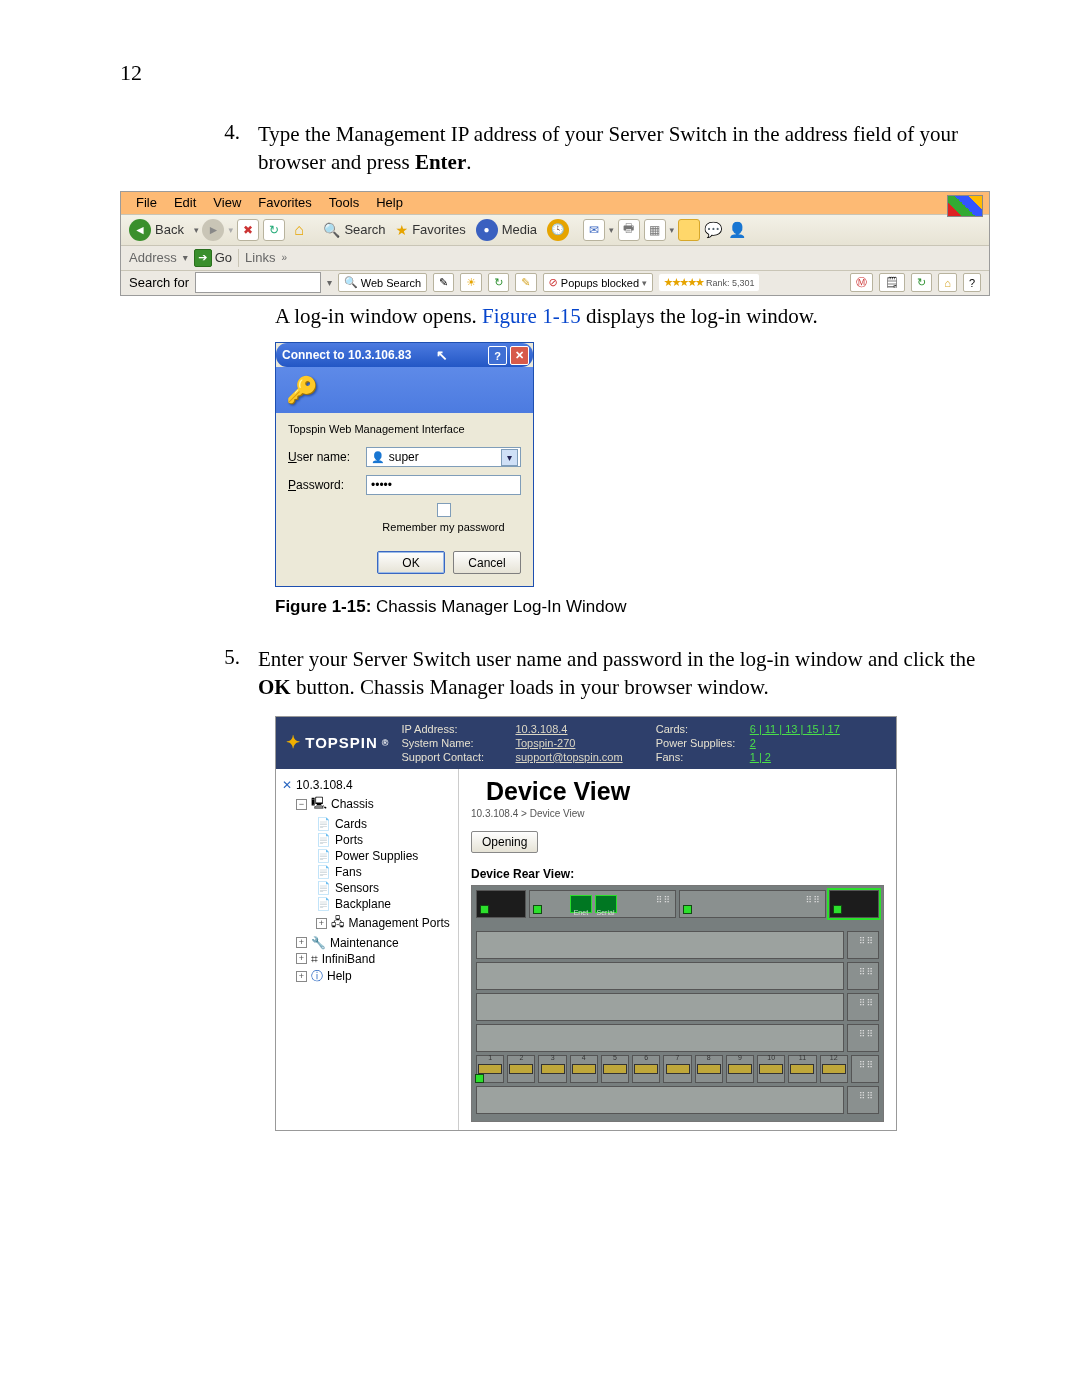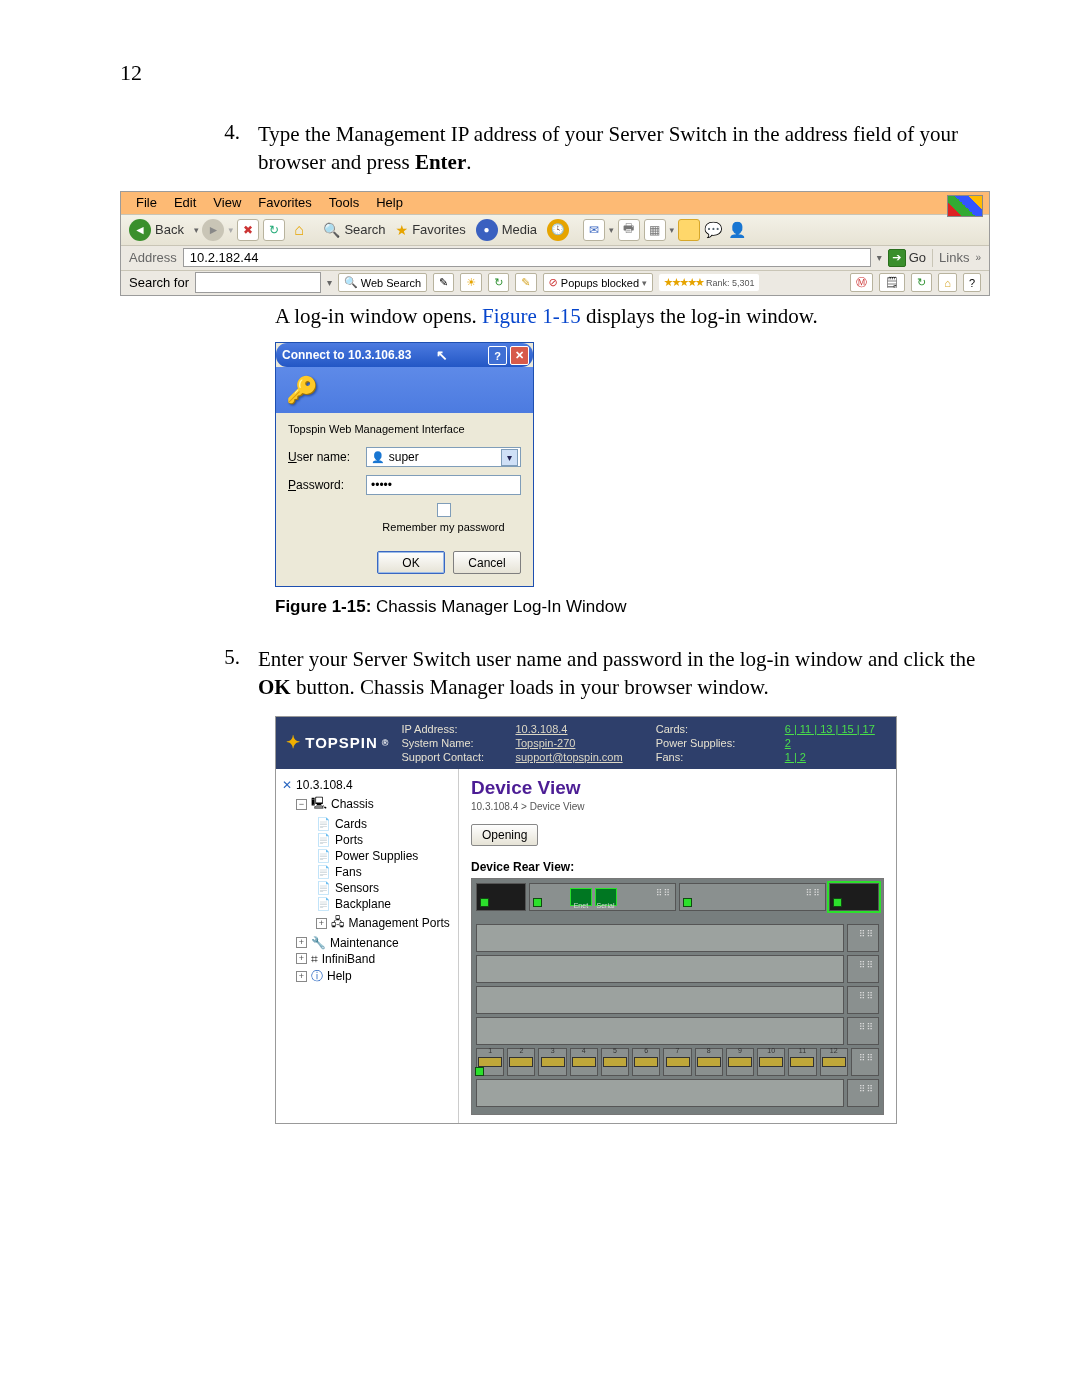--- a/index.html
+++ b/index.html
@@ -56,30 +56,30 @@
   .btnrow{display:flex;justify-content:flex-end;gap:8px;}
   .winbtn{width:66px;height:21px;border:1px solid #7f7f7f;background:linear-gradient(#fefefe,#e6e3d6);font-size:12px;border-radius:2px;display:inline-flex;align-items:center;justify-content:center;}
 
   
   .cm{margin-left:155px;width:620px;border:1px solid #999;font-family:Tahoma,Arial,sans-serif;font-size:12px;}
   .cm-head{background:#2e3f6b;color:#e6e1d0;display:flex;padding:6px 10px;gap:12px;}
   .cm-logo{font-weight:bold;color:#fff;letter-spacing:1px;font-size:15px;display:flex;align-items:center;gap:4px;}
   .cm-logo .mark{color:#f0b000;font-size:17px;}
   .cm-info{flex:1;display:grid;grid-template-columns:110px 1fr 90px 1fr;row-gap:2px;column-gap:4px;font-size:11px;}
   .cm-info .u{text-decoration:underline;color:#dcd7c5;}
-  .cm-info .g{color:#4adf4a;margin-left:35px;}
+  .cm-info .g{color:#4adf4a;}
   .cm-body{display:flex;background:#fff;}
   .tree{width:170px;padding:8px 6px;border-right:1px solid #ccc;}
   .tree .node{display:flex;align-items:center;gap:4px;padding:1px 0;white-space:nowrap;}
   .tree .i0{padding-left:0;}
   .tree .i1{padding-left:14px;}
   .tree .i2{padding-left:34px;}
   .tree .pm{width:9px;height:9px;border:1px solid #888;font-size:9px;line-height:8px;text-align:center;color:#555;background:#fff;}
   .cm-main{flex:1;padding:8px 12px;}
-  .cm-main h3{color:#4c1d95;font-size:19px;margin:0 0 2px;font-family:Arial,sans-serif;font-weight:bold;}
+  .cm-main h3{color:#000000;font-size:25px;margin:0 15px 2px;font-family:Arial,sans-serif;font-weight:bold;}
   .bcrumb{font-size:10px;color:#555;margin-bottom:12px;}
   .refresh{height:20px;border:1px solid #888;background:linear-gradient(#fefefe,#e6e3d6);font-size:12px;padding:0 10px;border-radius:2px;display:inline-flex;align-items:center;}
   .devlabel{font-size:12px;font-weight:bold;margin:14px 0 4px;}
   .device{border:1px solid #777;background:#777e7e;padding:4px;}
   .dev-row{display:flex;gap:3px;margin-bottom:3px;}
   .slot{flex:1;border:1px solid #555;background:#8a908f;height:26px;position:relative;}
   .slot.blank{background:#9ca29f;}
   .slot .led{width:7px;height:7px;background:#2ce02c;border:1px solid #124a12;position:absolute;left:3px;bottom:3px;}
   .psu{width:28px;background:#1c1c1c;}
   .psu.on{outline:2px solid #2ce02c;}
@@ -138,21 +138,20 @@
         <span style="color:#666;font-size:9px;">▾</span>
       <span class="sq" style="color:#777">🖶</span>
       <span class="sq" style="color:#777">▦</span>
         <span style="color:#666;font-size:9px;">▾</span>
       <span class="sq" style="background:#ffd76a;border-color:#d6a72a;"></span>
       <span class="sq" style="color:#3a8f2d;border:none;background:transparent;font-size:15px;">💬</span>
       <span class="sq" style="color:#3a8f2d;border:none;background:transparent;font-size:15px;">👤</span>
     </div>
     <div class="addrrow">
       <span class="label">Address</span>
-      <input class="addr-input" value="10.2.182.44" style="">
       <span style="color:#666;font-size:10px;">▾</span>
       <span class="go">
           <span class="arrow">➔</span>
           <span>Go</span>
         </span>
       <span style="color:#888;width:1px;background:#c9c5b6;height:18px;"></span>
       <span class="label">Links</span>
       <span style="color:#666;font-size:10px;">»</span>
     </div>
     <div class="searchrow">

